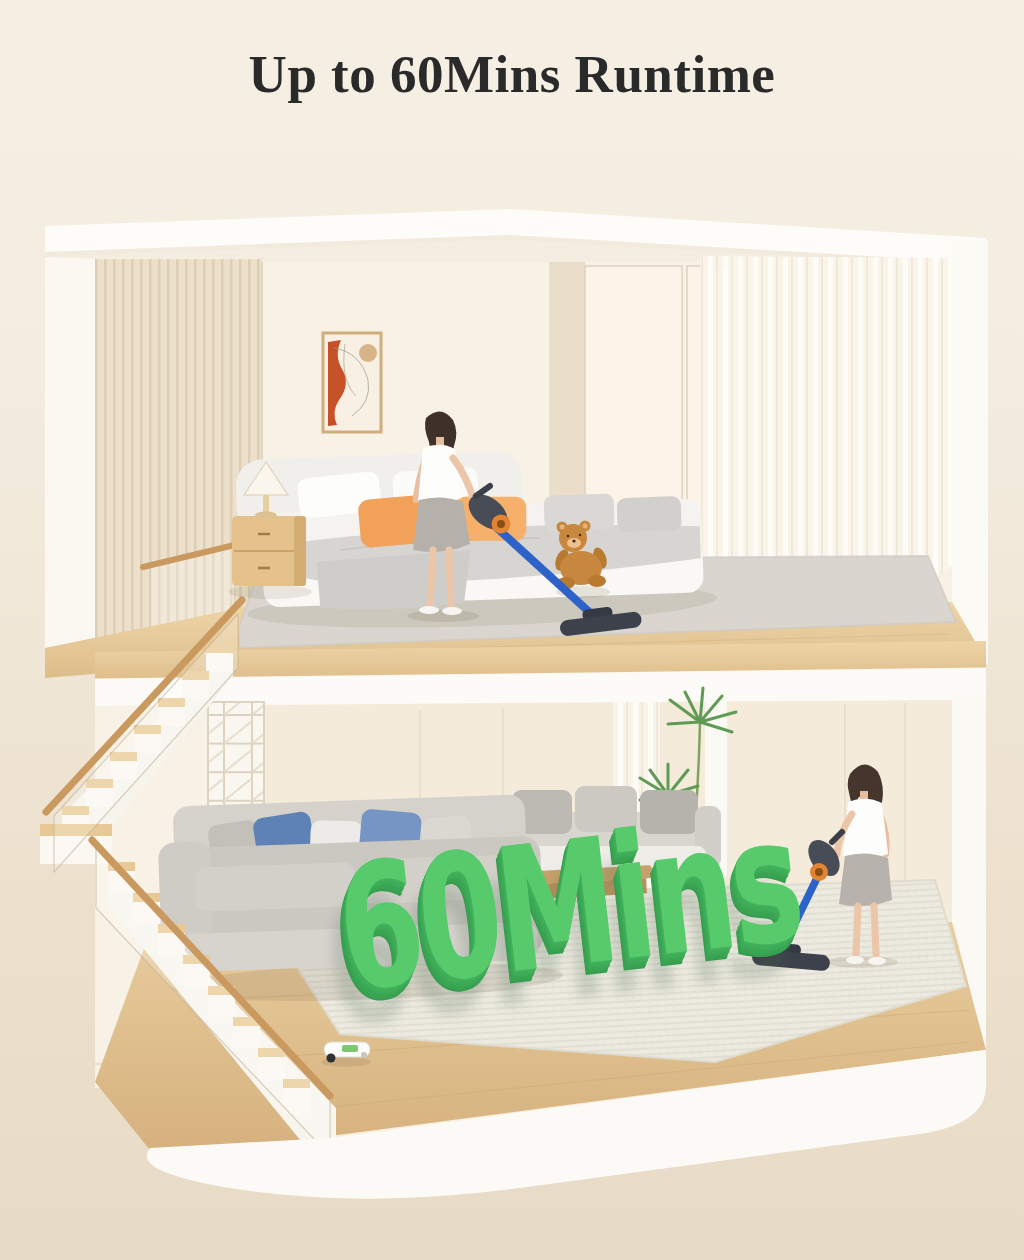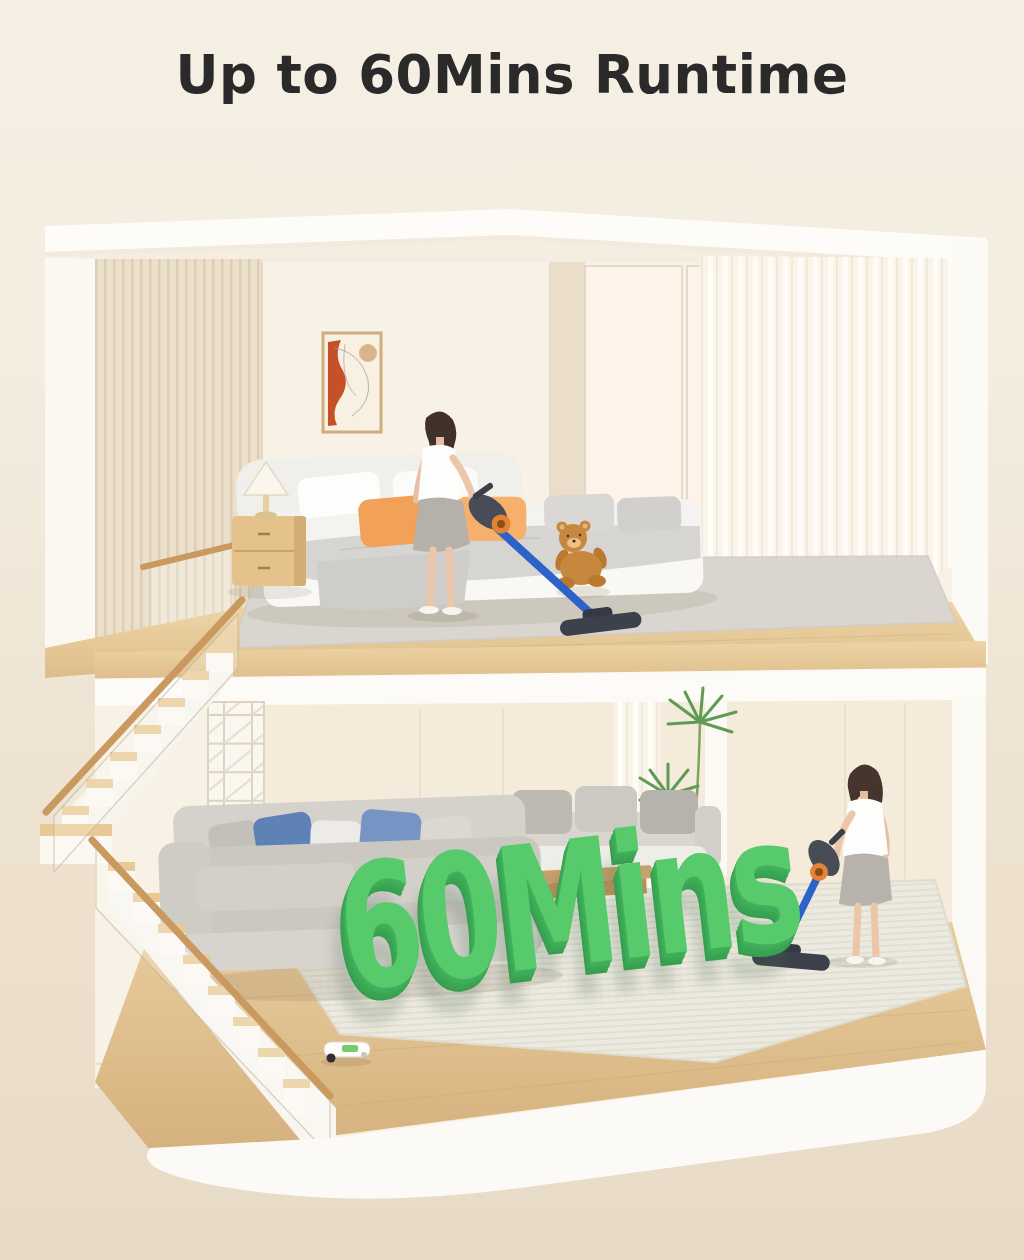--- a/index.html
+++ b/index.html
@@ -3,21 +3,21 @@
 <meta charset="utf-8">
 <style>
   html,body{margin:0;padding:0;}
   .stage{
     position:relative;width:1024px;height:1260px;overflow:hidden;
     background:linear-gradient(180deg,#f6f0e4 0%,#f3ecdf 30%,#ecdfcb 78%,#e7dac6 100%);
     font-family:"DejaVu Sans","Liberation Sans",sans-serif;
   }
   .title{
     position:absolute;top:44px;left:0;width:100%;text-align:center;
-    font-size:53px;font-weight:bold;color:#2a2a2a;letter-spacing:.5px;
+    font-size:53px;font-weight:bold;color:#2a2a2a;letter-spacing:.5px;font-family:Liberation Serif, serif;
   }
   .scene{position:absolute;left:0;top:0;width:1024px;height:1260px;}
   .runtime3d{
     position:absolute;left:330px;top:846px;line-height:1;white-space:nowrap;
     font-size:172px;font-weight:bold;letter-spacing:-6px;color:#57ca6c;
     transform:rotate(-6.5deg) scaleX(.70);transform-origin:left top;
     text-shadow:
       -1px 1px 0 #41b05b,-2px 2px 0 #41b05b,-3px 3px 0 #3eac58,-4px 5px 0 #3eac58,
       -5px 6px 0 #3ba755,-6px 7px 0 #3ba755,-7px 8px 0 #39a352,-8px 10px 0 #39a352,
       -9px 11px 0 #379f50,-10px 12px 0 #369c4e,

